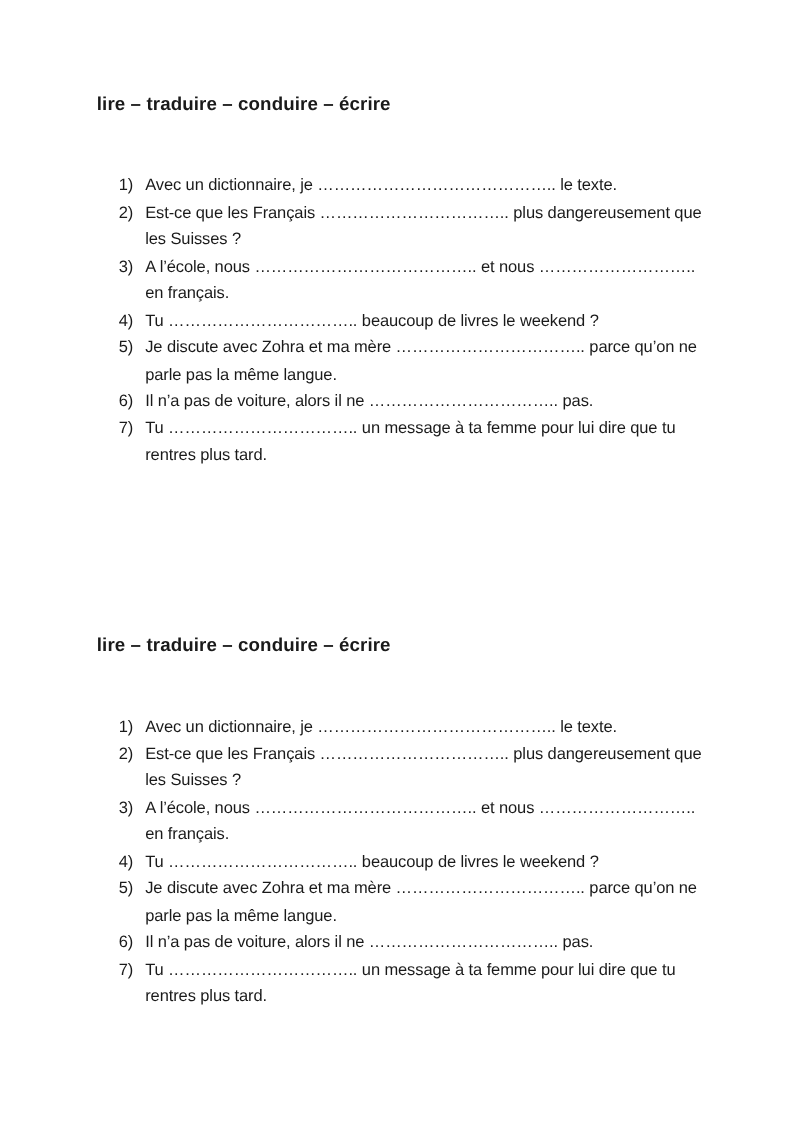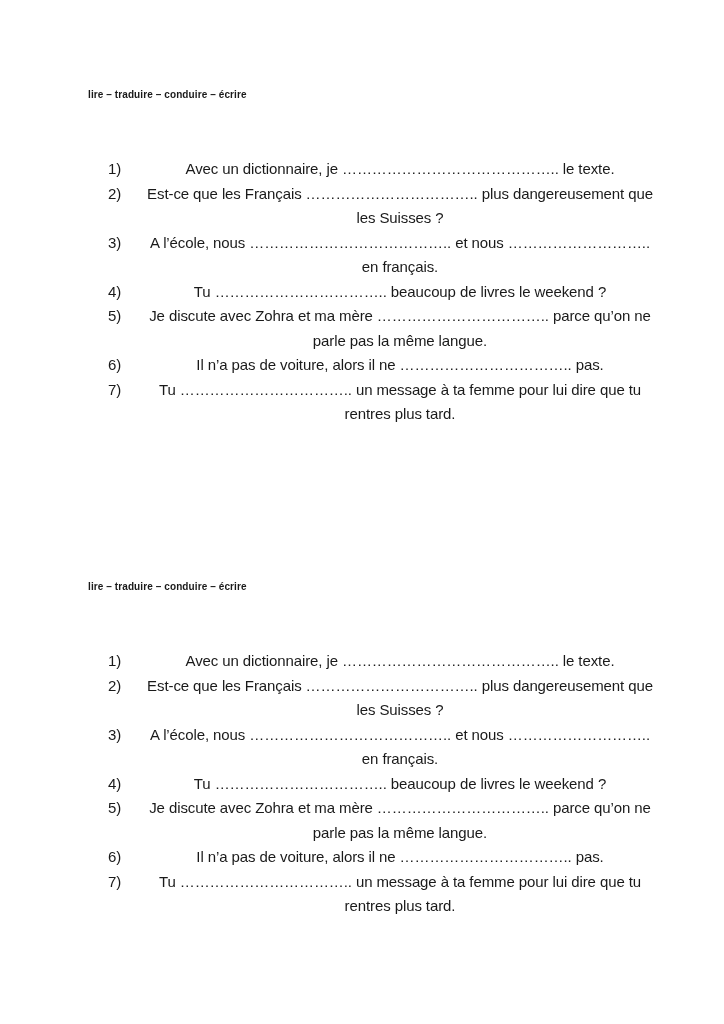--- a/index.html
+++ b/index.html
@@ -9,21 +9,21 @@
     height: 1024px;
     background: #ffffff;
     font-family: "Liberation Sans", sans-serif;
     color: #1a1a1a;
     overflow: hidden;
     margin: 0 auto;
   }
   .heading {
     position: absolute;
     left: 88px;
-    font-size: 10px;
+    font-size: 17px;
     font-weight: bold;
     line-height: 20px;
     letter-spacing: 0.1px;
     white-space: nowrap;
   }
   #heading-1 { top: 85px; }
   #heading-2 { top: 577px; }
   .list {
     position: absolute;
     left: 108px;
@@ -35,21 +35,21 @@
     display: flex;
     font-size: 15px;
     line-height: 24.5px;
     letter-spacing: -0.1px;
   }
   .num {
     width: 24px;
     flex: none;
   }
   .text { flex: 1; min-width: 0; }
-  .line { display: block; white-space: nowrap; text-align: center; }
+  .line { display: block; white-space: nowrap; }
 </style>
 </head>
 <body>
 
 <div class="page">
 
   <div class="heading" id="heading-1">lire – traduire – conduire – écrire</div>
 
   <div class="list" id="list-1">
     <div class="item">

